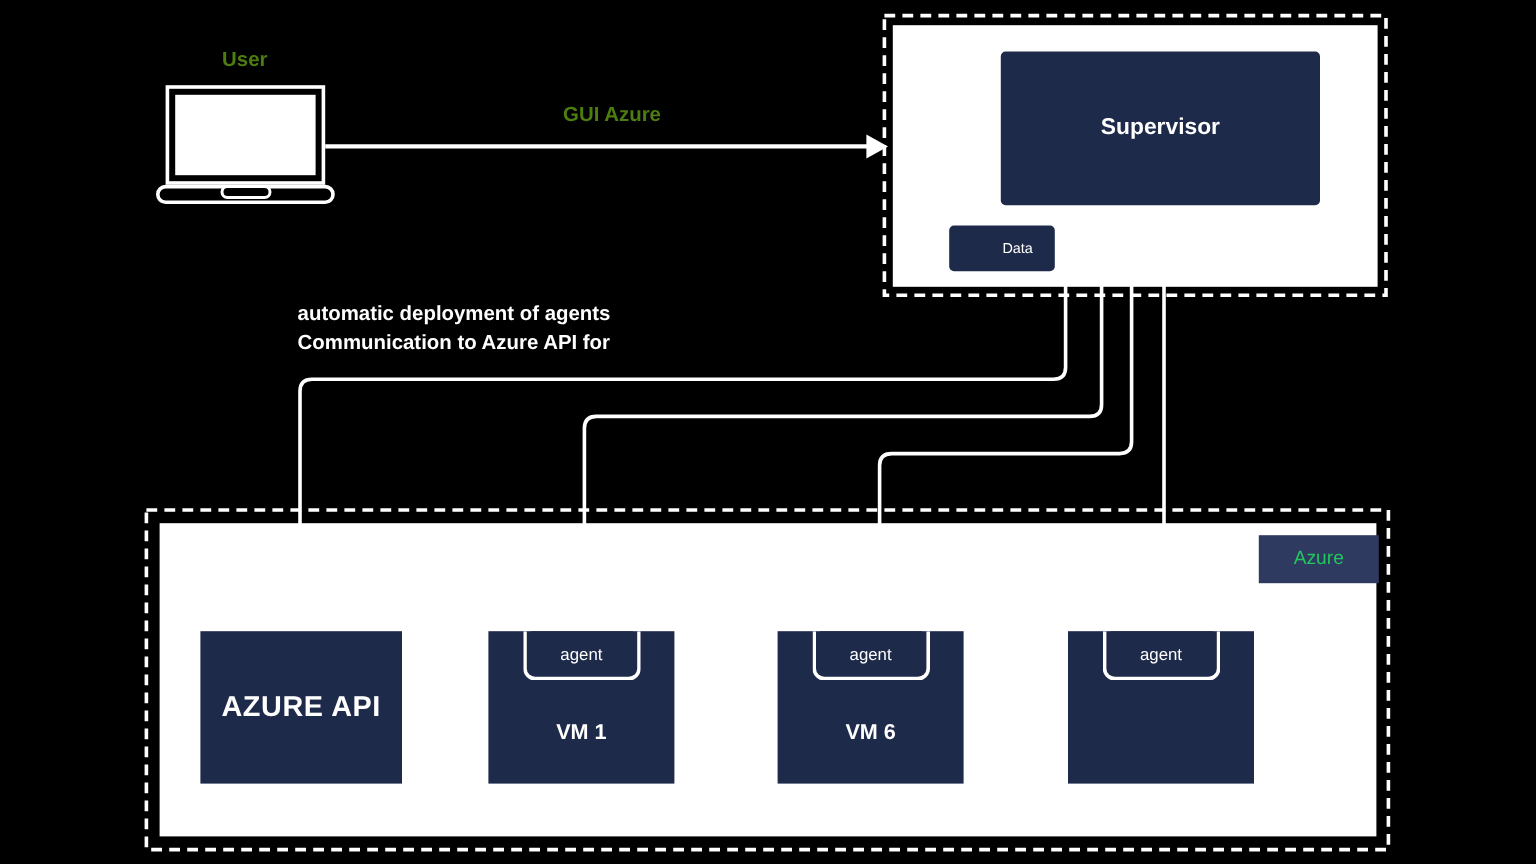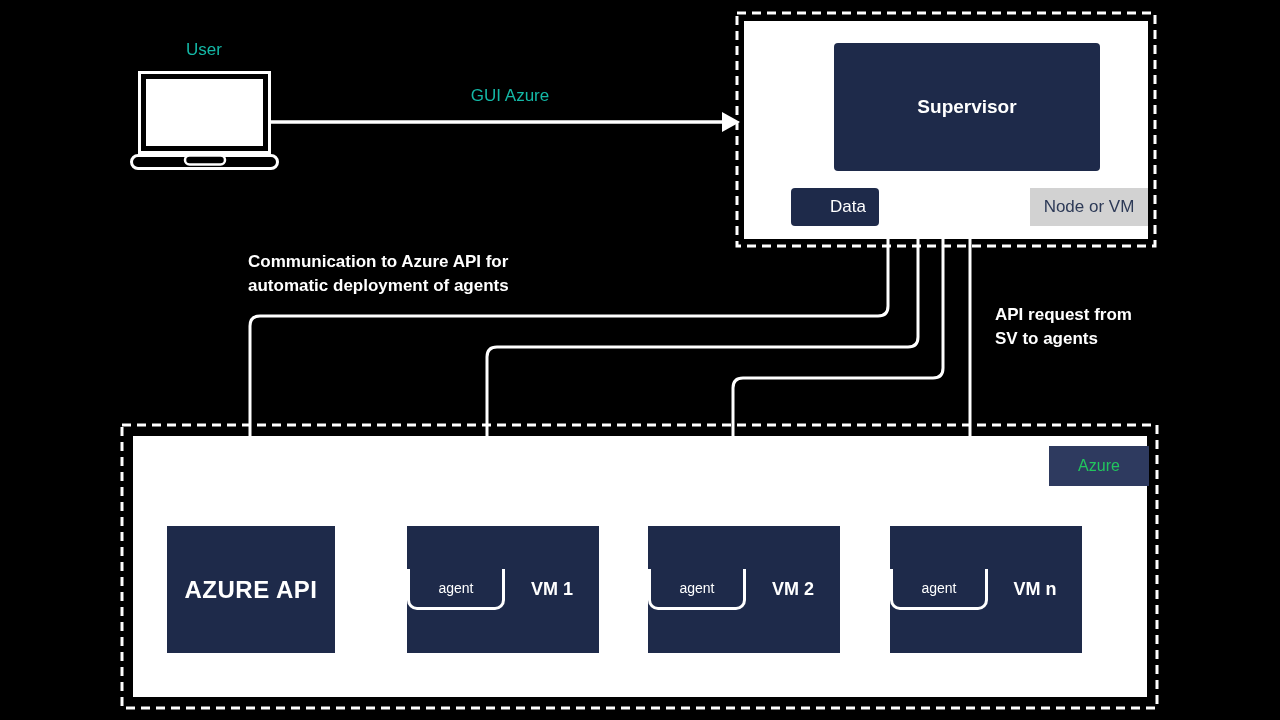--- a/index.html
+++ b/index.html
@@ -2,42 +2,42 @@
 <html><head>
 <meta charset="utf-8">
 <style>
   html,body{margin:0;padding:0;background:#000;}
   #canvas{
     position:relative;width:1280px;height:720px;background:#000;overflow:hidden;
     font-family:"Liberation Sans", sans-serif;
   }
   #diagram-svg{position:absolute;left:0;top:0;z-index:1;}
   .abs{position:absolute;z-index:2;box-sizing:border-box;}
-  .white-label{color:#14b8a6;font-weight:400;font-size:17px;}
+  .white-label{color:#4d7c0f;font-weight:700;font-size:17px;}
   .center{display:flex;align-items:center;justify-content:center;text-align:center;}
   .navy-box{background:#1e2a4a;color:#fff;}
   .supervisor-box{
     left:834px;top:43px;width:266px;height:128px;border-radius:4px;
     font-size:19px;font-weight:700;
   }
   .data-box{
-    left:791px;top:188px;width:88px;height:38px;border-radius:4px;font-size:17px;padding-left:26px;
+    left:791px;top:188px;width:88px;height:38px;border-radius:4px;font-size:12px;padding-left:26px;
   }
   .nodeorvm-box{
     left:1030px;top:188px;width:118px;height:38px;background:#d2d2d2;color:#2d3a57;font-size:17px;
   }
   .annotation{color:#fff;font-weight:700;font-size:17px;line-height:24px;white-space:nowrap;}
   .azure-tag{
     left:1049px;top:446px;width:100px;height:40px;background:#2e3a5f;color:#22c55e;font-size:16px;
   }
   .azure-api-box{
     left:167px;top:526px;width:168px;height:127px;font-size:24px;font-weight:700;letter-spacing:.5px;
   }
   .vm-box{
-    top:526px;width:192px;height:127px;display:flex;flex-direction:row;align-items:center;
+    top:526px;width:155px;height:127px;display:flex;flex-direction:column;align-items:center;
   }
   .vm-1{left:407px;} .vm-2{left:648px;} .vm-n{left:890px;}
   .agent-tab{
     width:92px;height:38px;border:3px solid #fff;border-top:none;
     border-radius:0 0 10px 10px;background:#1e2a4a;color:#fff;font-size:14px;
     display:flex;align-items:center;justify-content:center;
   }
   .vm-label{
     flex:1;display:flex;align-items:center;justify-content:center;
     color:#fff;font-size:18px;font-weight:700;
@@ -85,44 +85,38 @@
   </svg>
 
   <div class="abs white-label center user-label">User</div>
 
   <div class="abs white-label center gui-access-label">GUI Azure</div>
 
   <div class="abs center navy-box supervisor-box">Supervisor</div>
 
   <div class="abs center navy-box data-box">Data</div>
 
-  <div class="abs center nodeorvm-box">Node or VM</div>
 
   <div class="abs annotation comm-label">
+    <div>automatic deployment of agents</div>
     <div>Communication to Azure API for</div>
-    <div>automatic deployment of agents</div>
   </div>
 
-  <div class="abs annotation api-req-label">
-    <div>API request from</div>
-    <div>SV to agents</div>
-  </div>
 
   <div class="abs center azure-tag">Azure</div>
 
   <div class="abs center navy-box azure-api-box">AZURE API</div>
 
   <div class="abs navy-box vm-box vm-1">
     <div class="agent-tab">agent</div>
     <div class="vm-label">VM 1</div>
   </div>
 
   <div class="abs navy-box vm-box vm-2">
     <div class="agent-tab">agent</div>
-    <div class="vm-label">VM 2</div>
+    <div class="vm-label">VM 6</div>
   </div>
 
   <div class="abs navy-box vm-box vm-n">
     <div class="agent-tab">agent</div>
-    <div class="vm-label">VM n</div>
   </div>
 
 </div>
 
 </body></html>

